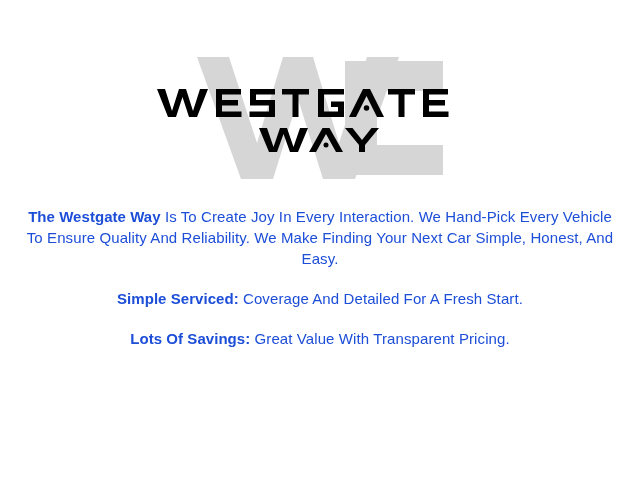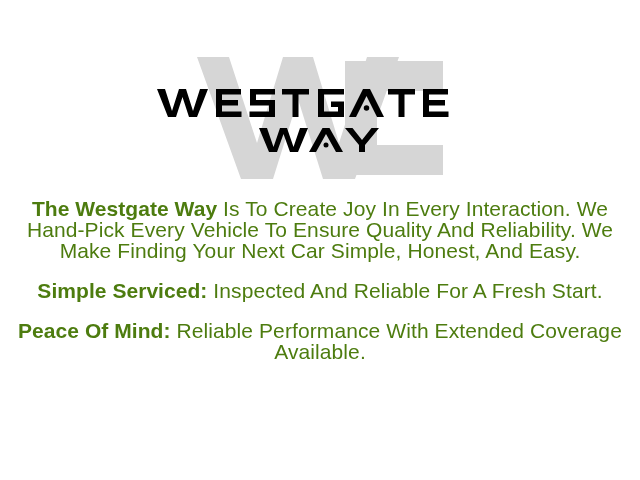--- a/index.html
+++ b/index.html
@@ -72,26 +72,26 @@
   .body-copy {
     position: absolute;
     left: 12px;
     top: 198px;
     width: 616px;
     text-align: center;
     color: #201d1e;
   }
 
   .para {
-    margin: 0;
-    font-size: 21px;
+    margin: 8px;
+    font-size: 15px;
     line-height: 21px;
     letter-spacing: 0.1px;
     font-weight: 400;
-    color: #4d7c0f;
+    color: #1d4ed8;
   }
   .para + .para { margin-top: 19px; }
 
   .para b {
     font-weight: 700;
     letter-spacing: 0.05px;
   }
 </style>
 </head>
 <body>
@@ -159,23 +159,23 @@
     </div>
   </div>
 
   <div class="body-copy">
 
     <p class="para">
       <b>The Westgate Way</b><span> Is To Create Joy In Every Interaction. We Hand-Pick Every Vehicle To Ensure Quality And Reliability. We Make Finding Your Next Car Simple, Honest, And Easy.</span>
     </p>
 
     <p class="para">
-      <b>Simple Serviced:</b><span> Inspected And Reliable For A Fresh Start.</span>
+      <b>Simple Serviced:</b><span> Coverage And Detailed For A Fresh Start.</span>
     </p>
 
+    <p class="para">
+      <b>Lots Of Savings:</b><span> Great Value With Transparent Pricing.</span>
+    </p>
 
-    <p class="para">
-      <b>Peace Of Mind:</b><span> Reliable Performance With Extended Coverage Available.</span>
-    </p>
 
   </div>
 
 </div>
 
 </body></html>

